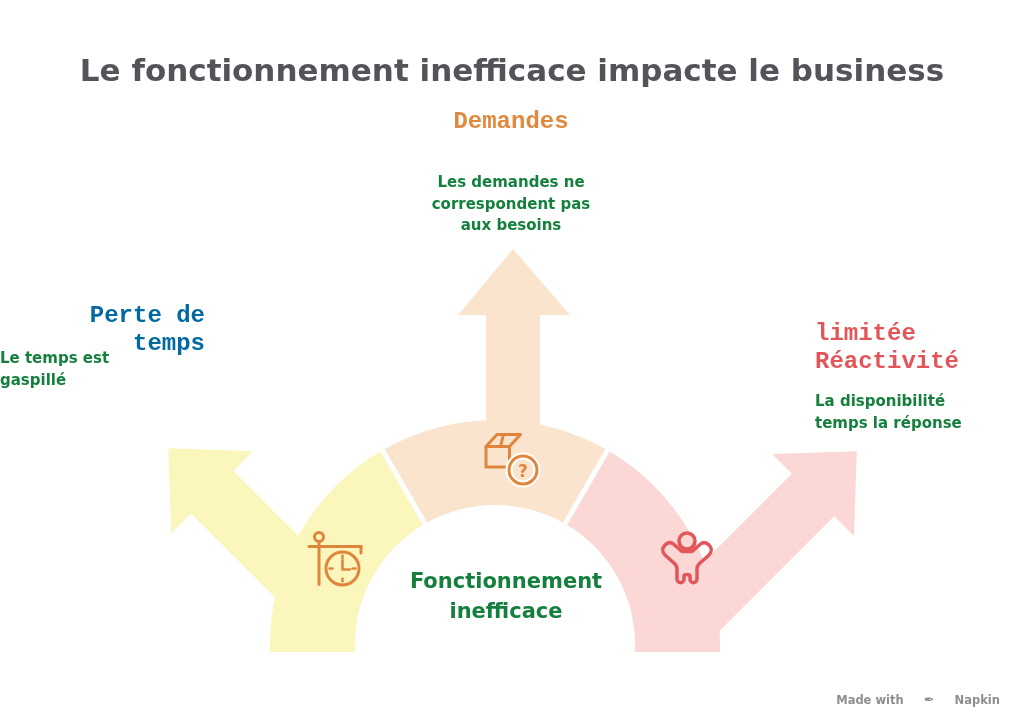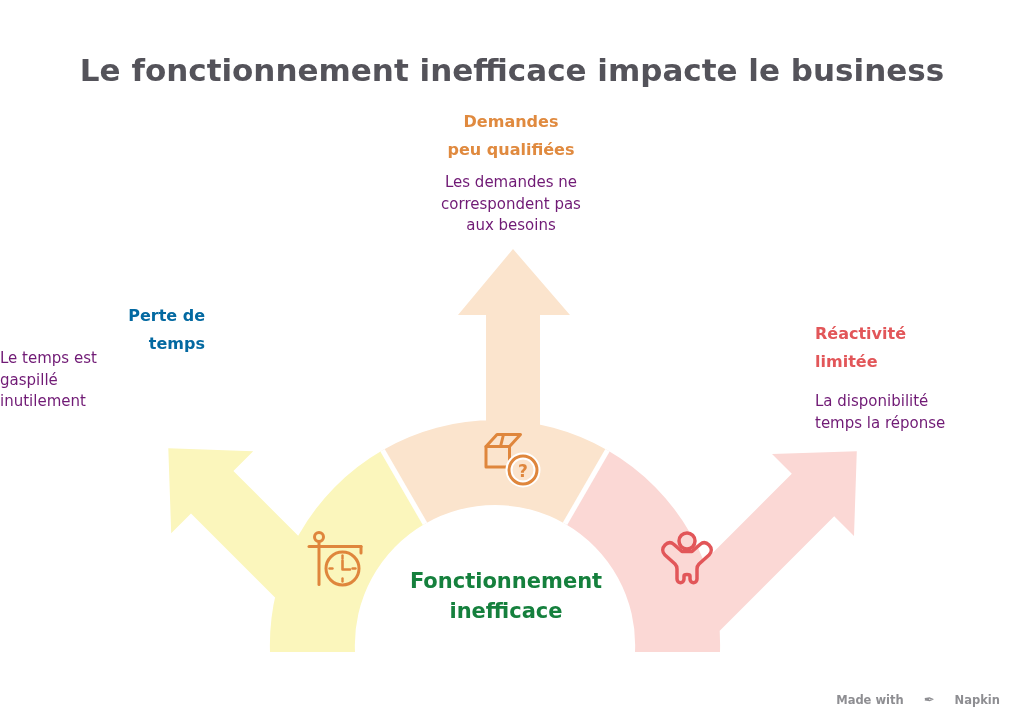--- a/index.html
+++ b/index.html
@@ -11,22 +11,22 @@
     overflow:hidden;
   }
   .abs { position:absolute; }
   #diagram-svg { position:absolute; left:0; top:0; }
   .title {
     left:0; right:0; top:52px;
     text-align:center;
     font-size:31px; font-weight:bold;
     color:#54535A;
   }
-  .heading { font-weight:bold; font-size:16px; line-height:28px; }
-  .desc    { font-weight:normal; font-size:15px; line-height:21.5px; color:#701a75; }
+  .heading { font-weight:bold; font-size:24px; line-height:28px;font-family:Liberation Mono, monospace; }
+  .desc    { font-weight:bold; font-size:15px; line-height:21.5px; color:#15803d; }
   .heading-top   { left:361px; width:300px; top:108px; text-align:center; color:#E08A3F; }
   .desc-top      { left:386px; width:250px; top:172px; text-align:center; }
   .heading-left  { left:0; width:205px; top:302px; text-align:right; color:#0369a1; }
   .desc-left     { left:0; width:205px; top:348px; }
   .heading-right { left:815px; width:210px; top:320px; text-align:left; color:#E25659; }
   .desc-right    { left:815px; width:210px; top:391px; text-align:left; }
   .center-label  { left:356px; width:300px; top:566px; text-align:center;
                    font-size:21px; line-height:30px; font-weight:bold; color:#15803d; }
   .footer {
     right:24px; top:692px;
@@ -81,41 +81,39 @@
              L690,579 C690,584 697,584 697,579 L697,569 C697,567 697.5,565.5 699,564
              L709,555 C712,552 712,548 709,545 C706,542 703,542 700,544.5
              L692,551.5 L682,551.5 L674,544.5 C671,542 668,542 665,545 Z"></path>
   </g>
 </svg>
 
 <div class="abs title">Le fonctionnement inefficace impacte le business</div>
 
 <div class="abs heading heading-top">
   <div>Demandes</div>
-  <div>peu qualifiées</div>
 </div>
 <div class="abs desc desc-top">
   <div>Les demandes ne</div>
   <div>correspondent pas</div>
   <div>aux besoins</div>
 </div>
 
 <div class="abs heading heading-left">
   <div>Perte de</div>
   <div>temps</div>
 </div>
 <div class="abs desc desc-left">
   <div>Le temps est</div>
   <div>gaspillé</div>
-  <div>inutilement</div>
 </div>
 
 <div class="abs heading heading-right">
+  <div>limitée</div>
   <div>Réactivité</div>
-  <div>limitée</div>
 </div>
 <div class="abs desc desc-right">
   <div>La disponibilité</div>
   <div>temps la réponse</div>
 </div>
 
 <div class="abs center-label">
   <div>Fonctionnement</div>
   <div>inefficace</div>
 </div>

